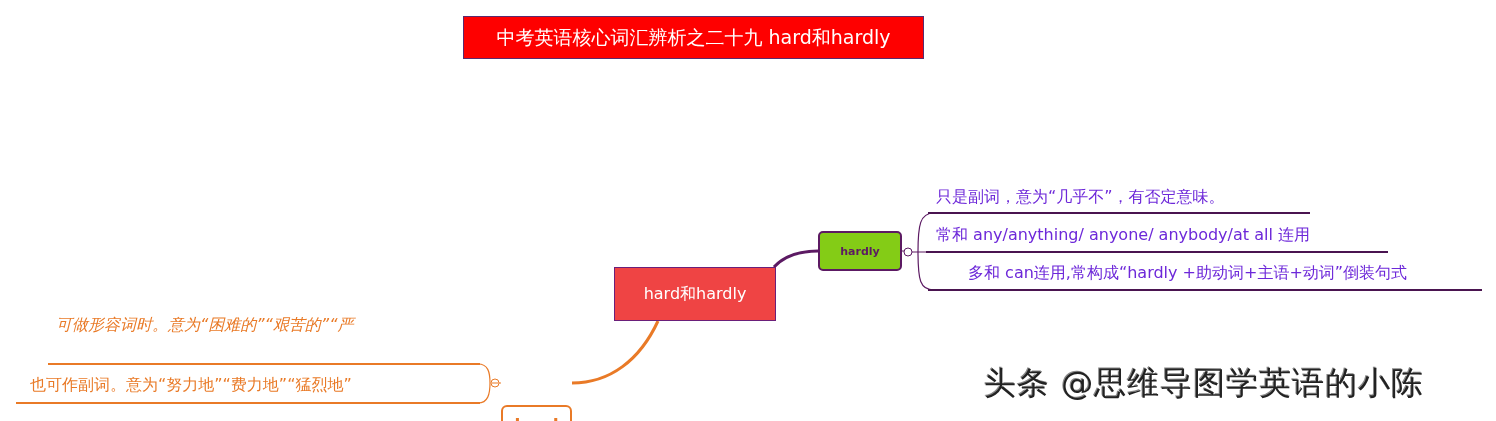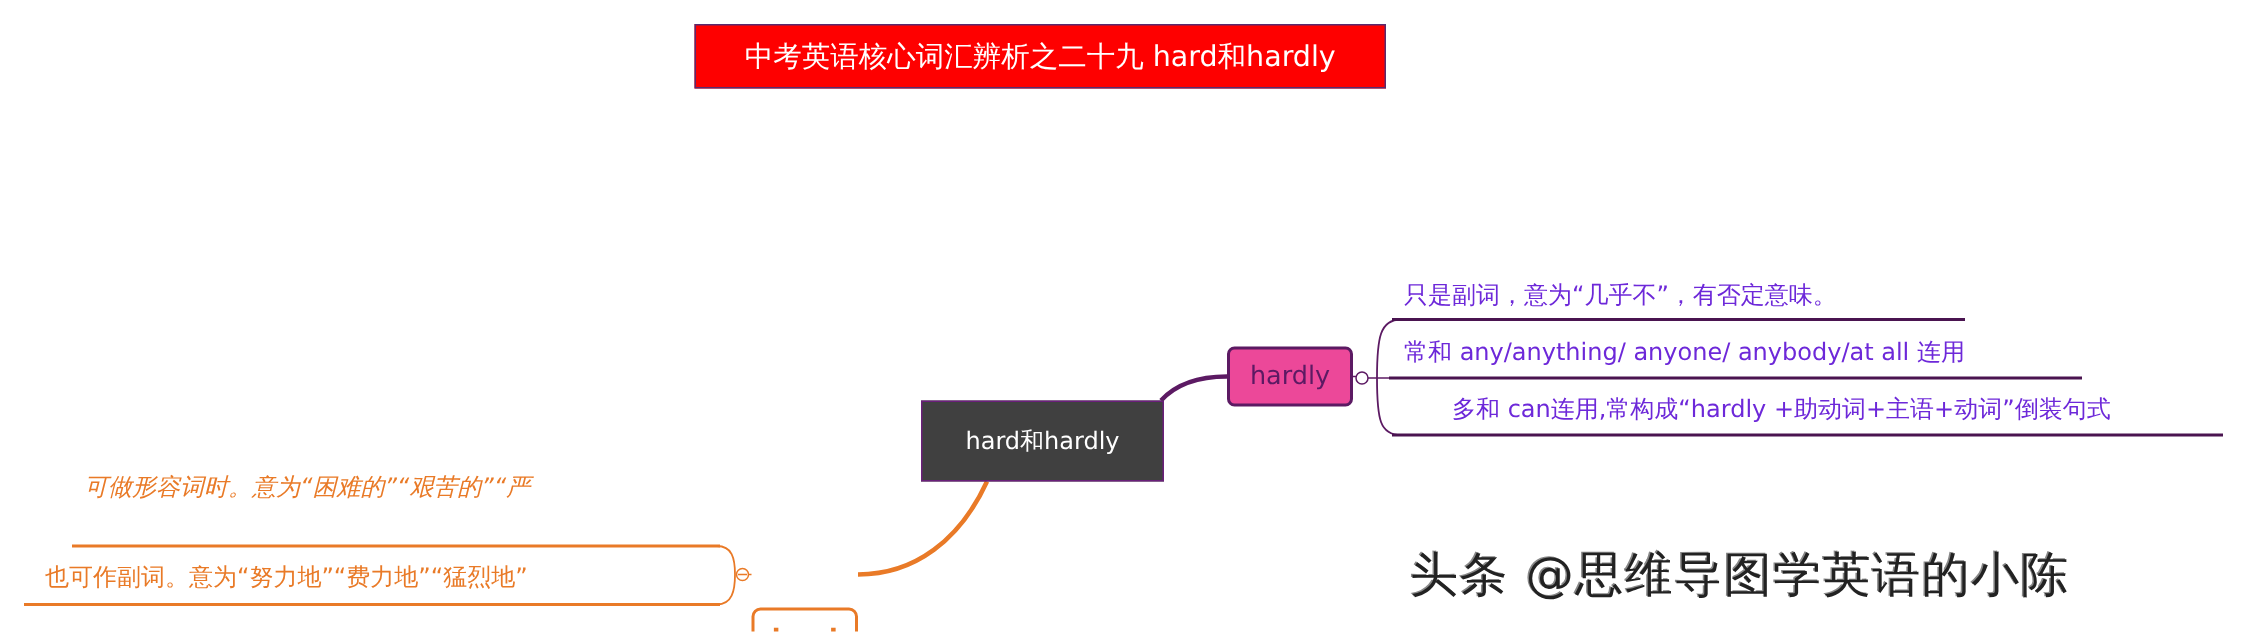--- a/index.html
+++ b/index.html
@@ -1,29 +1,29 @@
 <!DOCTYPE html>
 <html><head>
 <meta charset="utf-8">
 <style>
   html, body { margin:0; padding:0; }
   body { width:1496px; height:421px; background:#ffffff; position:relative; overflow:hidden;
          font-family:"DejaVu Sans", "Liberation Sans", sans-serif; }
   .abs { position:absolute; }
   .title-box { left:463px; top:16px; width:461px; height:43px; background:#fe0000; border:1px solid #5a2a6e;
                color:#fff; font-size:19px; display:flex; align-items:center; justify-content:center; box-sizing:border-box; white-space:nowrap; }
-  .central { left:614px; top:267px; width:162px; height:54px; background:#404040; border:1px solid #6a1f7a;
+  .central { left:614px; top:267px; width:162px; height:54px; background:#ef4444; border:1px solid #6a1f7a;
              color:#fff; font-size:16px; display:flex; align-items:center; justify-content:center; box-sizing:border-box; }
   .hardly-node { left:818px; top:231px; width:84px; height:40px; border:2px solid #5c1a63; border-radius:5px;
-                 color:#5c1a63; font-weight:normal; font-size:17px; display:flex; align-items:center; justify-content:center; box-sizing:border-box; background:#ec4899; }
+                 color:#5c1a63; font-weight:bold; font-size:11px; display:flex; align-items:center; justify-content:center; box-sizing:border-box; background:#84cc16; }
   .hard-node { left:501px; top:362px; width:71px; height:42px; border:2px solid #e97a27; border-radius:6px;
                color:#e97a27; font-weight:bold; font-size:17px; display:flex; align-items:center; justify-content:center; box-sizing:border-box; background:#fff;margin-top:43px; }
   .rt { color:#6d28d9; font-size:16px; white-space:nowrap; }
   .lt { color:#e97a27; font-size:16px; white-space:nowrap; }
-  .watermark { left:940px; top:362px; font-size:32px; color:#222; white-space:nowrap; letter-spacing:1px;
+  .watermark { left:984px; top:362px; font-size:32px; color:#222; white-space:nowrap; letter-spacing:1px;
                text-shadow:1px 1px 0 #fff, -1px -1px 0 #888; }
   svg.lines { position:absolute; left:0; top:0; }
 </style>
 </head>
 <body>
 
 <svg class="lines" width="1496" height="421">
 
   <path d="M774 267 C 785 255, 800 251, 818 251" stroke="#5c1a63" stroke-width="3" fill="none"></path>
 

